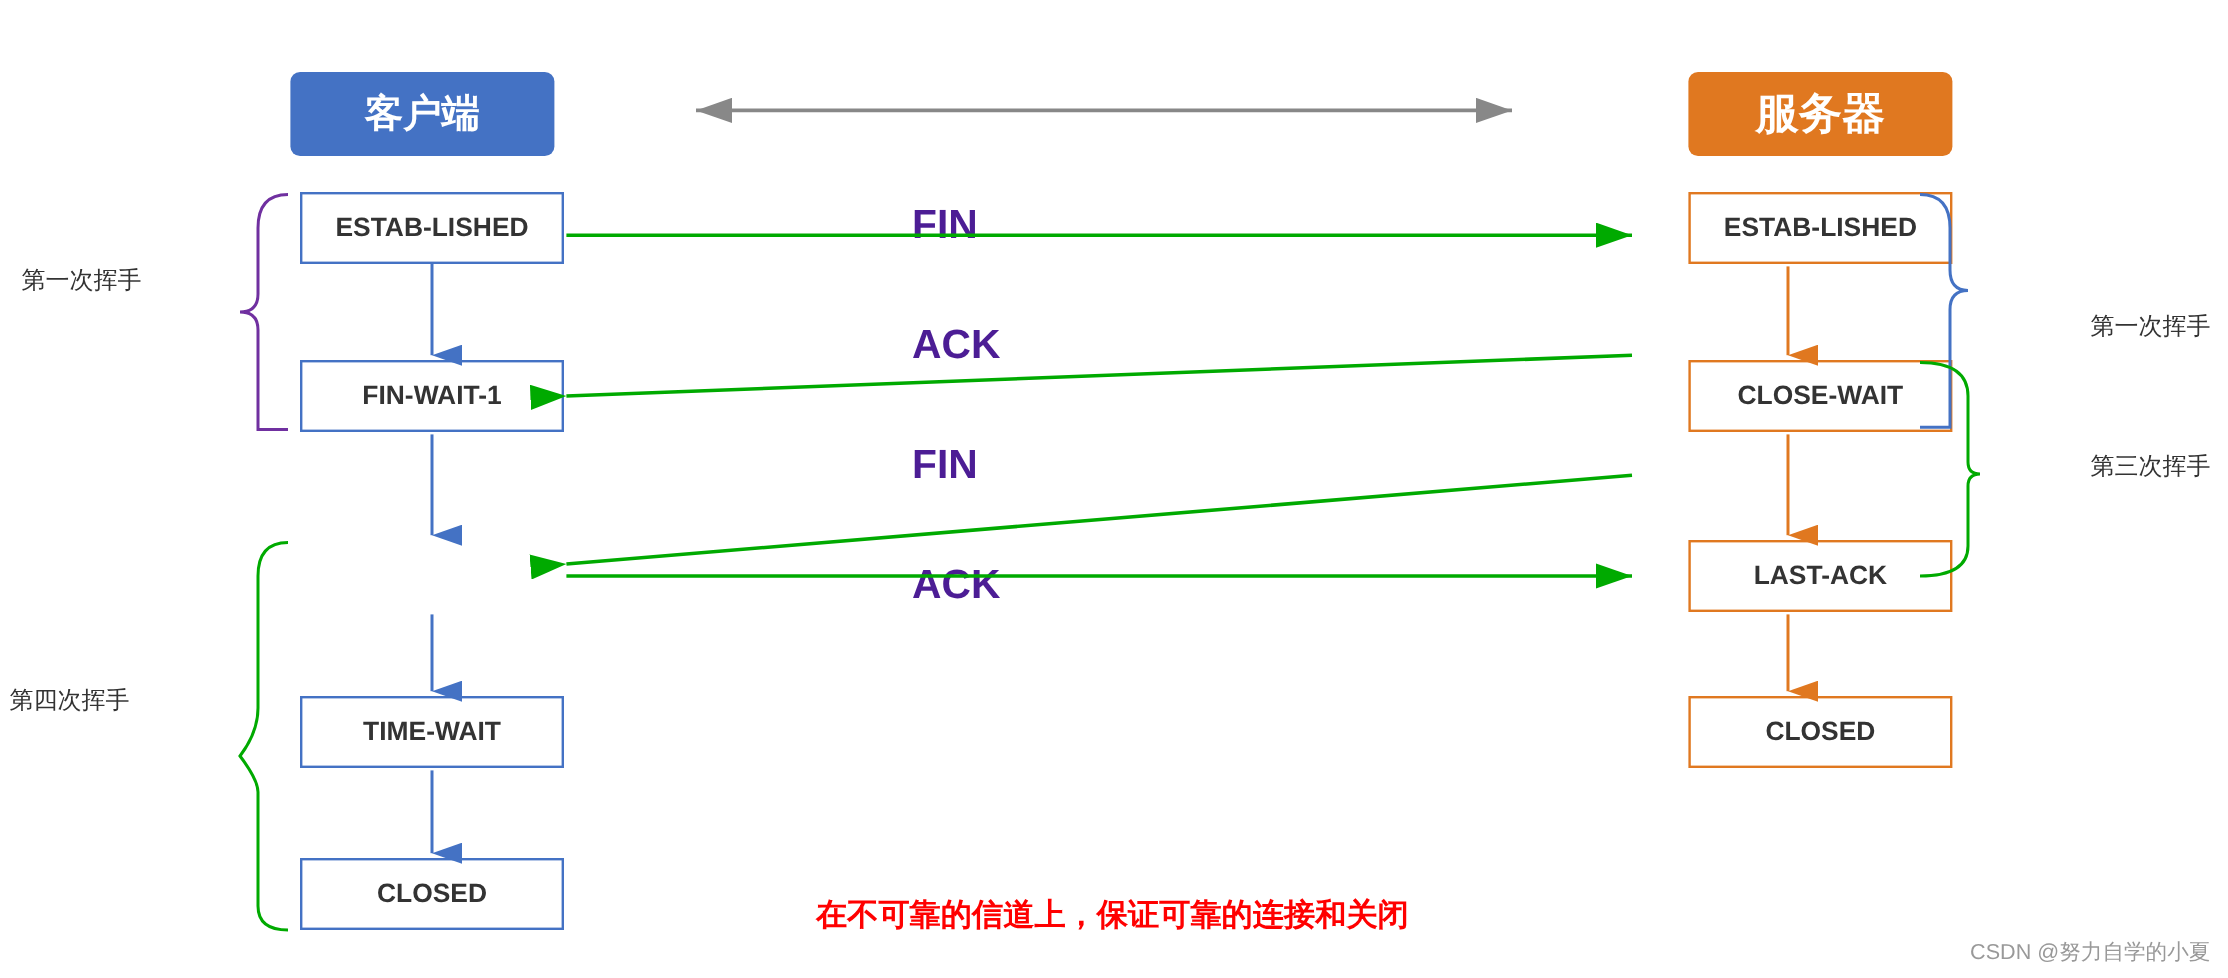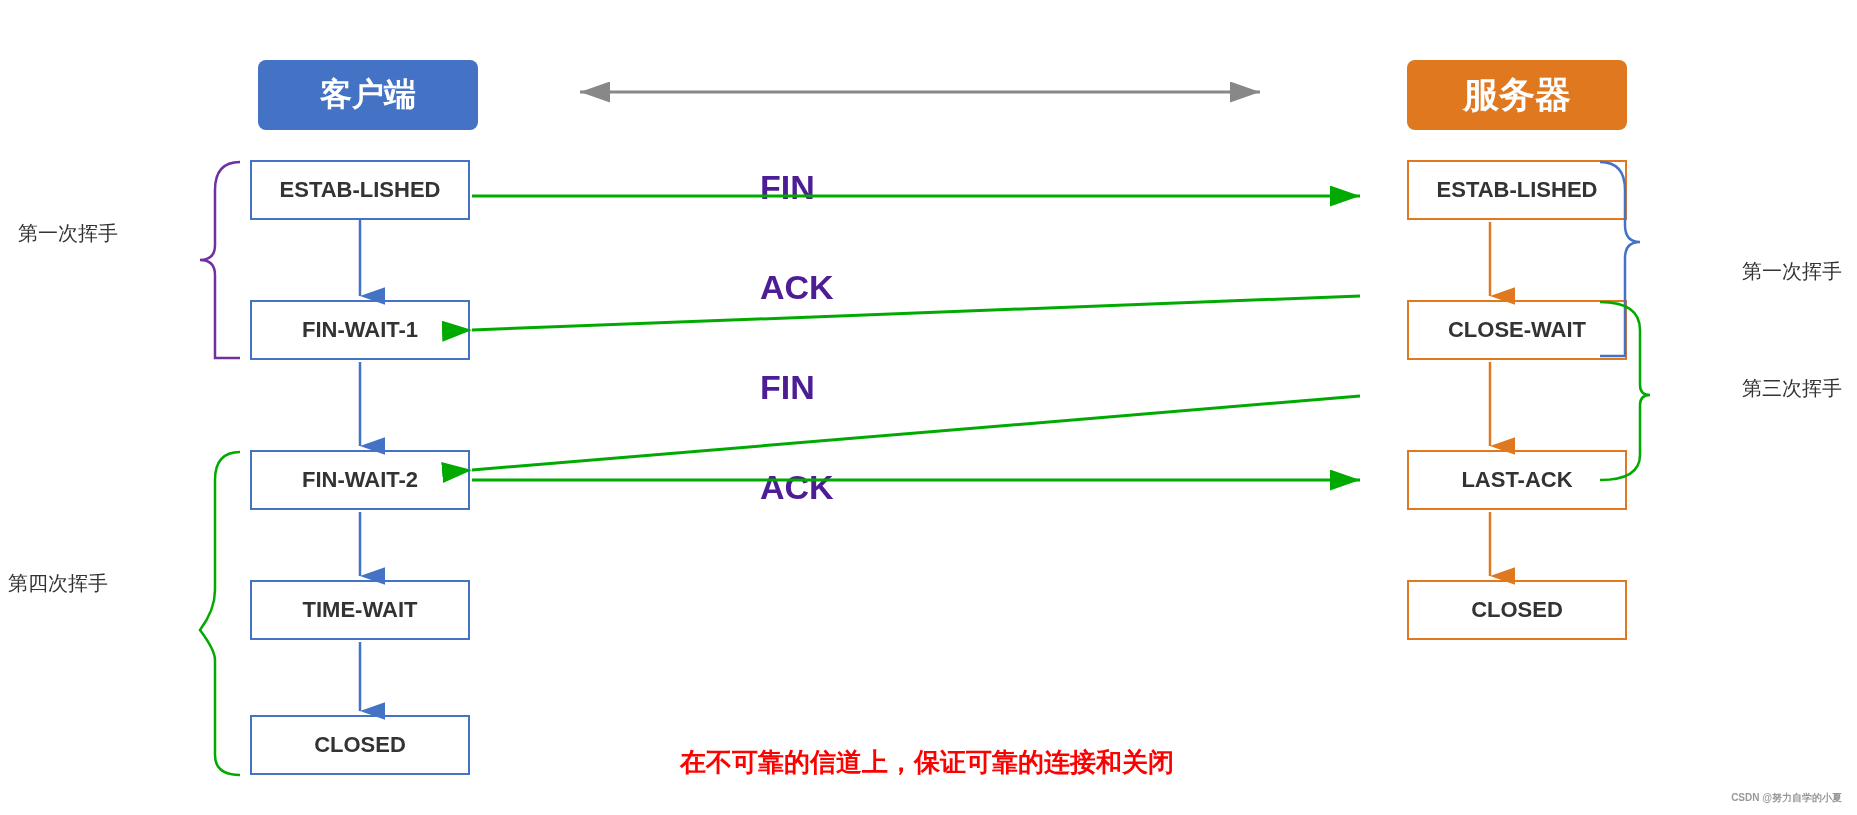--- a/index.html
+++ b/index.html
@@ -24,21 +24,21 @@
       transform: translateX(-50%);
       font-size: 36px;
       color: #333;
       font-weight: normal;
       white-space: nowrap;
     }
     
     .header-client {
       position: absolute;
       top: 60px;
-      left: 258px;
+      left: 242px;
       width: 220px;
       height: 70px;
       background: #4472C4;
       border-radius: 8px;
       display: flex;
       align-items: center;
       justify-content: center;
       color: white;
       font-size: 32px;
       font-weight: bold;
@@ -104,23 +104,22 @@
       position: absolute;
       font-size: 26px;
       color: #FF0000;
       font-weight: bold;
     }
     
     .watermark {
       position: absolute;
       bottom: 10px;
       right: 15px;
-      font-size: 10px;
+      font-size: 18px;
       color: #999;
-      font-weight: bold;
     }
     
     .svg-overlay {
       position: absolute;
       top: 0;
       left: 0;
       width: 1857px;
       height: 815px;
       pointer-events: none;
     }
@@ -130,21 +129,20 @@
 
 <div class="diagram-container">
 
 
   <div class="header-client">客户端</div>
 
   <div class="header-server">服务器</div>
 
   <div class="state-box-client" style="left:250px; top:160px;">ESTAB-LISHED</div>
   <div class="state-box-client" style="left:250px; top:300px;">FIN-WAIT-1</div>
-  <div class="state-box-client" style="left:250px; top:450px;">FIN-WAIT-2</div>
   <div class="state-box-client" style="left:250px; top:580px;">TIME-WAIT</div>
   <div class="state-box-client" style="left:250px; top:715px;">CLOSED</div>
 
   <div class="state-box-server" style="right:230px; top:160px;">ESTAB-LISHED</div>
   <div class="state-box-server" style="right:230px; top:450px;">LAST-ACK</div>
   <div class="state-box-server" style="right:230px; top:300px;">CLOSE-WAIT</div>
   <div class="state-box-server" style="right:230px; top:580px;">CLOSED</div>
 
   <div class="arrow-label" style="left:760px; top:168px;">FIN</div>
   <div class="arrow-label" style="left:760px; top:268px;">ACK</div>

